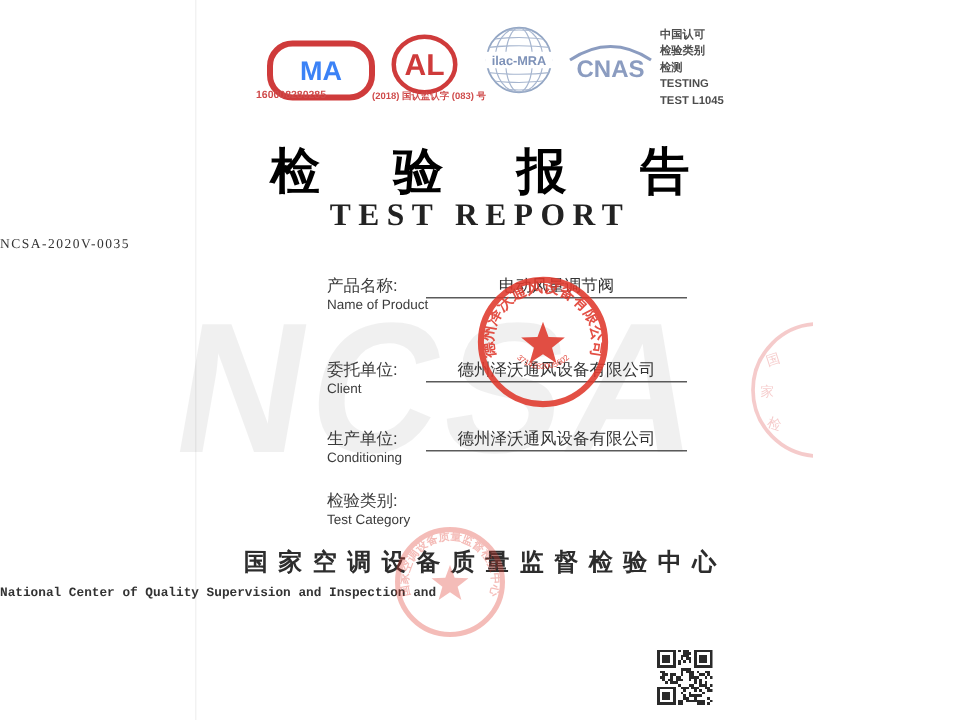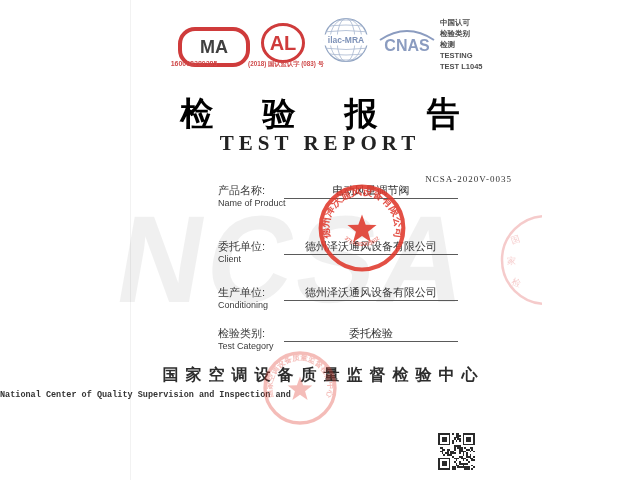--- a/index.html
+++ b/index.html
@@ -4,34 +4,34 @@
 <style>
   html,body{margin:0;padding:0;background:#fff;}
   .page{position:relative;width:640px;height:480px;background:#ffffff;overflow:hidden;
         font-family:"Liberation Sans","DejaVu Sans",sans-serif;color:#333;}
   .abs{position:absolute;}
   .scan-edge{left:130px;top:0;width:1px;height:480px;background:rgba(0,0,0,0.05);}
 
   
   .cma-badge{left:178px;top:27px;width:64px;height:32px;border:4px solid #cf3b3b;border-radius:17px;
              display:flex;align-items:center;justify-content:center;}
-  .cma-badge span{font-weight:900;font-size:18px;color:#404040;letter-spacing:0px;line-height:1;}
+  .cma-badge span{font-weight:900;font-size:18px;color:#3b82f6;letter-spacing:0px;line-height:1;}
   .cma-number{left:146px;top:60px;width:96px;text-align:center;font-size:7px;font-weight:700;color:#cf4a4a;}
   .cal-badge{left:260px;top:22px;width:46px;height:42px;}
   .cal-caption{left:238px;top:60px;width:96px;text-align:center;font-size:6.3px;color:#cf4a4a;font-weight:700;white-space:nowrap;}
   .ilac-badge{left:322px;top:16px;width:48px;height:48px;}
   .cnas-badge{left:378px;top:26px;width:58px;height:34px;}
   .accr-block{left:440px;top:17px;font-size:7.5px;line-height:11px;font-weight:700;color:#4d4d4d;}
 
   
   .title-zh{left:0;top:92px;width:640px;text-align:center;font-size:33px;font-weight:700;
             letter-spacing:20px;text-indent:20px;color:#000000;}
   .title-en{left:0;top:131px;width:640px;text-align:center;font-family:"Liberation Serif","DejaVu Serif",serif;
             font-size:21px;font-weight:600;letter-spacing:5px;color:#222;}
-  .report-no{left:0;top:174px;width:512px;text-align:right;font-family:"Liberation Serif","DejaVu Serif",serif;
+  .report-no{left:0;top:157px;width:512px;text-align:left;font-family:"Liberation Serif","DejaVu Serif",serif;
              font-size:9px;letter-spacing:1px;color:#333;}
 
   
   .watermark{left:132px;top:188px;font-size:118px;font-weight:700;letter-spacing:4px;
              color:#000;opacity:0.055;transform:skewX(-10deg) scaleY(1.05);transform-origin:left top;
              white-space:nowrap;pointer-events:none;}
 
   
   .f-label-zh{left:218px;width:70px;font-size:11px;color:#3b3b3b;white-space:nowrap;}
   .f-label-en{left:218px;width:110px;font-family:Liberation Sans, sans-serif;font-size:9px;color:#3b3b3b;white-space:nowrap;}
@@ -120,21 +120,20 @@
   <div class="abs f-label-zh" style="top:239px">委托单位:</div>
   <div class="abs f-label-en" style="top:254px">Client</div>
   <div class="abs f-line" style="top:239px">德州泽沃通风设备有限公司</div>
 
   <div class="abs f-label-zh" style="top:285px">生产单位:</div>
   <div class="abs f-label-en" style="top:300px">Conditioning</div>
   <div class="abs f-line" style="top:285px">德州泽沃通风设备有限公司</div>
 
   <div class="abs f-label-zh" style="top:326px">检验类别:</div>
   <div class="abs f-label-en" style="top:341px">Test Category</div>
-  <div class="abs f-line" style="top:326px">委托检验</div>
 
   <div class="abs org-zh">国家空调设备质量监督检验中心</div>
   <div class="abs org-en" style="top:390px">National Center of Quality Supervision and Inspection and</div>
 
   <div class="abs qr">
     <svg width="37" height="37" viewBox="0 0 21 21" fill="#2a2a2a" shape-rendering="crispEdges">
         <rect x="8" y="0" width="1" height="1"></rect>
         <rect x="10" y="0" width="1" height="1"></rect>
         <rect x="11" y="0" width="1" height="1"></rect>
         <rect x="10" y="1" width="1" height="1"></rect>

